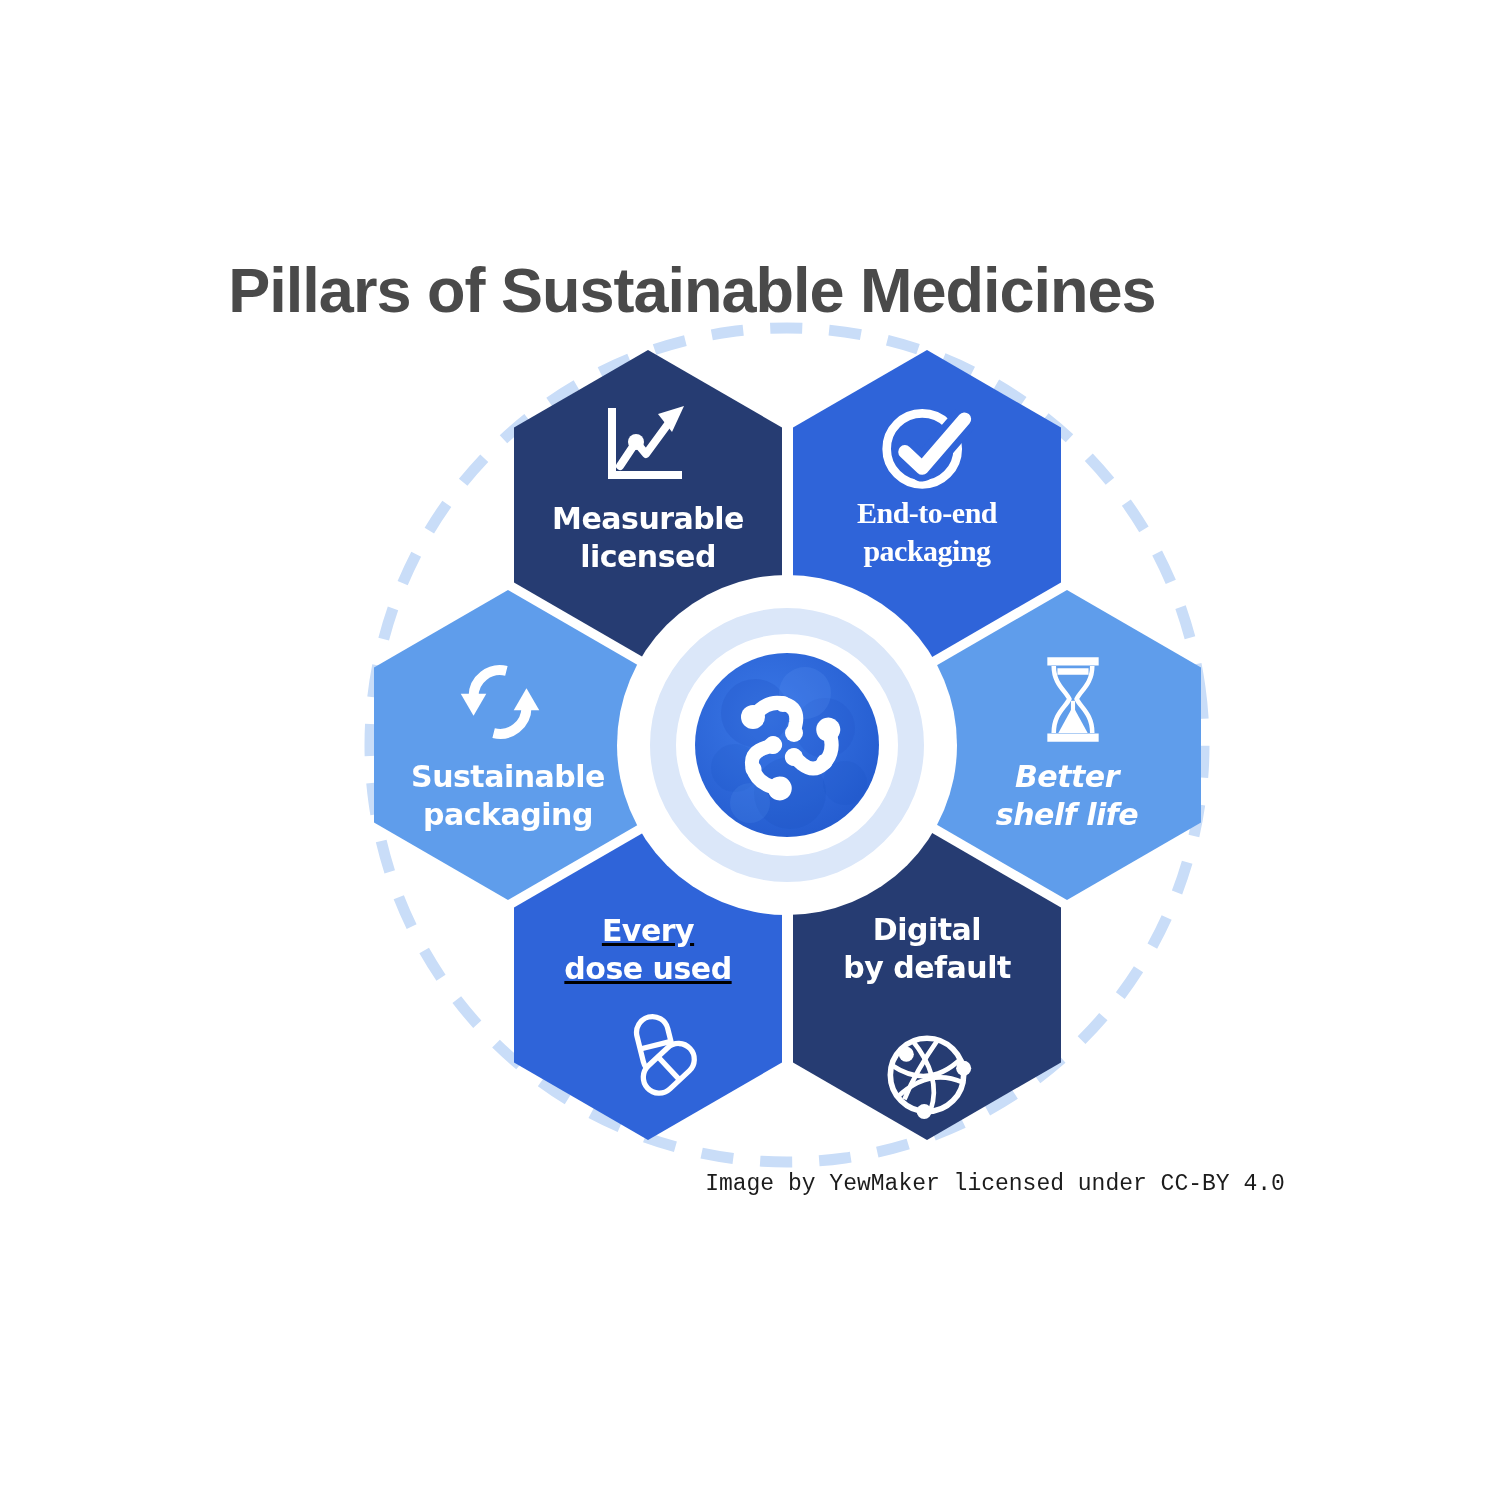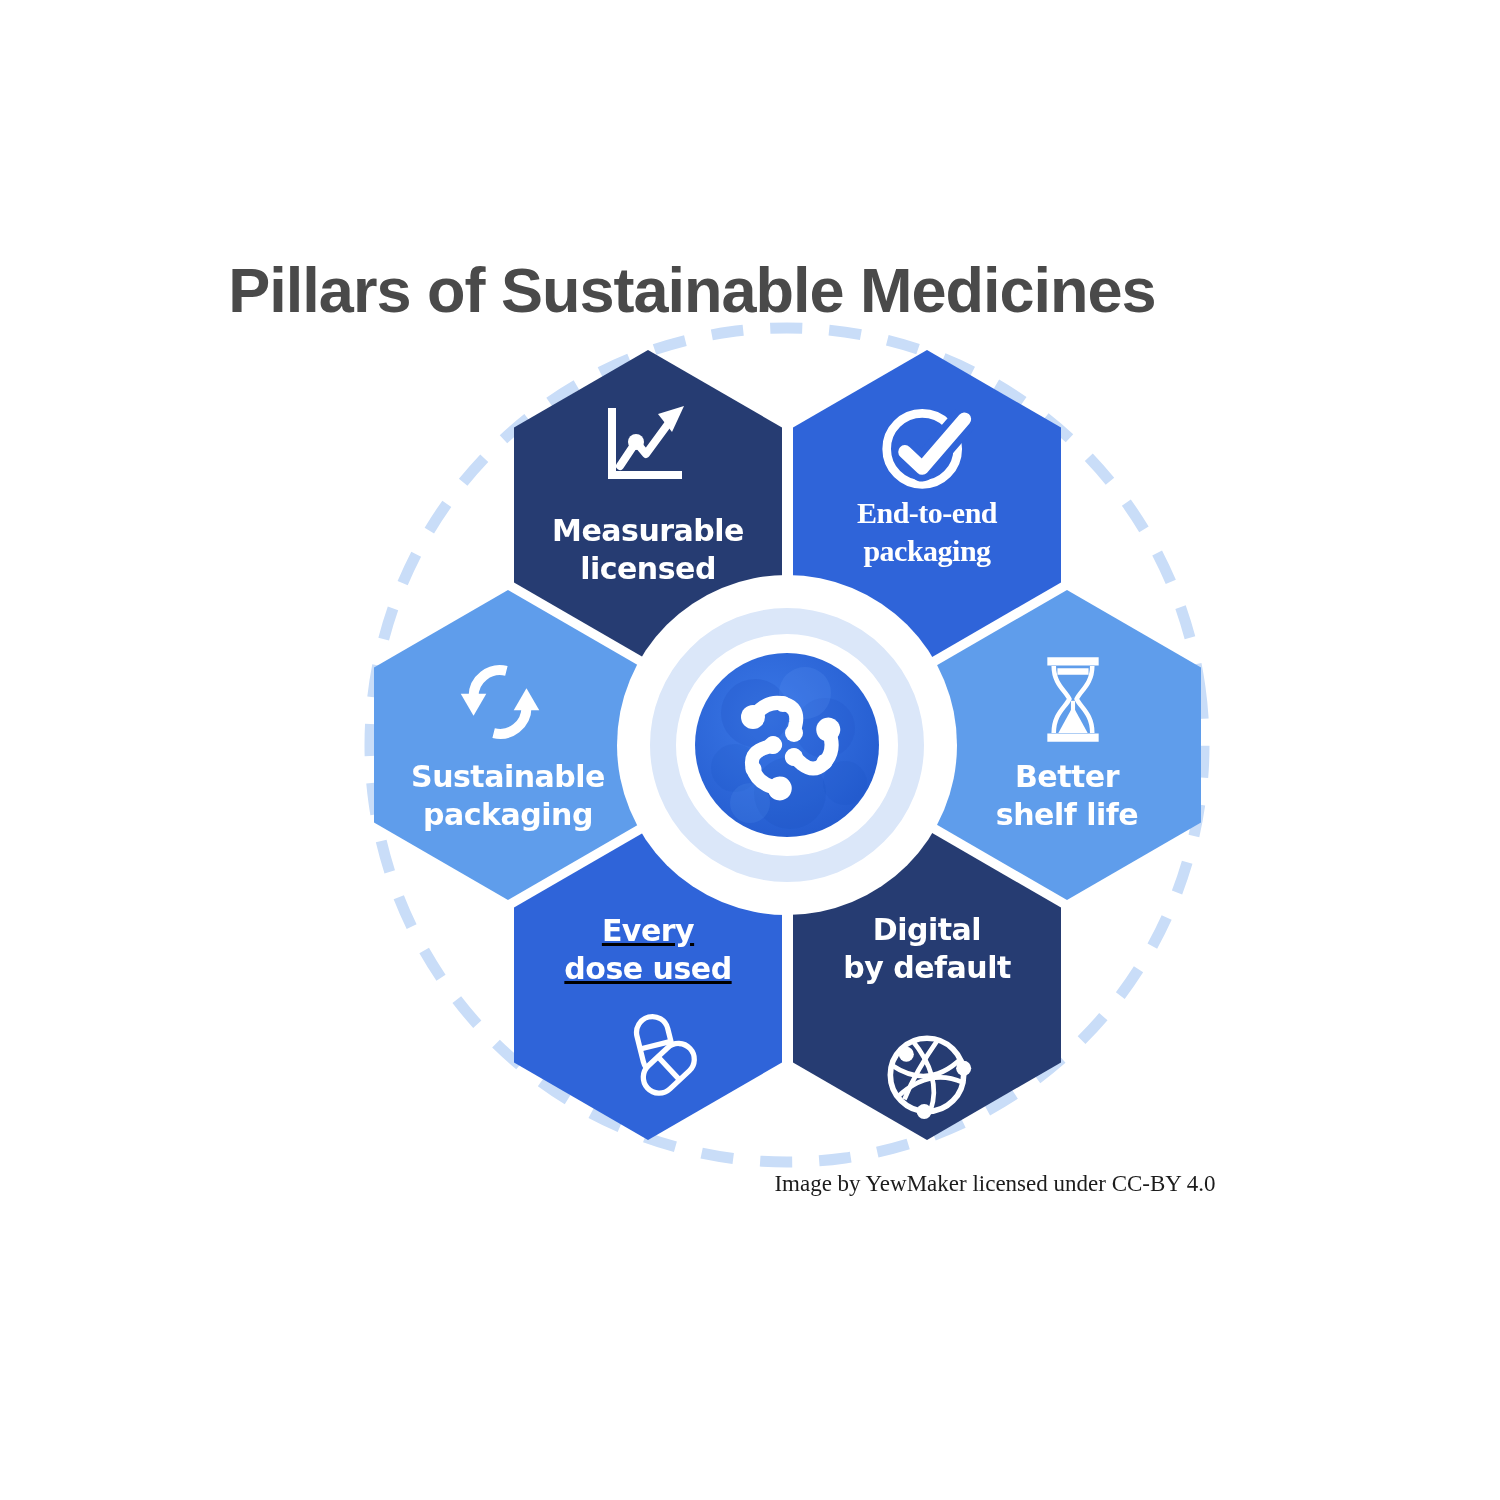--- a/index.html
+++ b/index.html
@@ -8,48 +8,48 @@
     font-family:"DejaVu Sans",sans-serif;
   }
   
   .title{
     position:absolute;left:0;top:254px;width:1384px;z-index:3;
     text-align:center;font-family:"Liberation Sans",sans-serif;
     font-size:63px;font-weight:700;letter-spacing:-1px;color:#4a4a4a;
   }
   .attribution{
     position:absolute;left:995px;top:1171px;transform:translateX(-50%);z-index:3;
-    white-space:nowrap;font-family:Liberation Serif, serif;
+    white-space:nowrap;font-family:Liberation Mono, monospace;
     font-size:23px;color:#1c1c1c;
   }
   
   .ring-svg{position:absolute;left:0;top:0;z-index:0;}
   
   .hex{
     position:absolute;width:268px;height:310px;z-index:1;
     clip-path:polygon(50% 0%,100% 25%,100% 75%,50% 100%,0% 75%,0% 25%);
     display:flex;flex-direction:column;align-items:center;
   }
   .hex-label{
     font-size:30px;line-height:38px;font-weight:700;color:#ffffff;text-align:center;
     letter-spacing:-0.5px;
   }
   .icon{display:block;}
   #hex-measurable{left:514px;top:350px;background:#263c72;}
   #hex-measurable .icon{width:100px;height:96px;margin-top:52px;}
-  #hex-measurable .hex-label{margin-top:14px;}
+  #hex-measurable .hex-label{margin-top:2px;}
   #hex-endtoend{left:793px;top:350px;background:#2f64d9;font-family:Liberation Serif, serif;}
   #hex-endtoend .icon{width:96px;height:90px;margin-top:52px;}
   #hex-endtoend .hex-label{margin-top:2px;}
   #hex-sustainable{left:374px;top:590px;background:#5f9deb;}
   #hex-sustainable .icon{width:96px;height:84px;margin-top:70px;margin-left:-16px;}
   #hex-sustainable .hex-label{margin-top:14px;}
   #hex-bettershelf{left:933px;top:590px;background:#5f9deb;}
   #hex-bettershelf .icon{width:66px;height:88px;margin-top:65px;margin-left:12px;}
-  #hex-bettershelf .hex-label{margin-top:15px;}
+  #hex-bettershelf .hex-label{margin-top:15px;font-style:italic;}
   #hex-everydose{left:514px;top:830px;background:#2f64d9;text-decoration:underline;}
   #hex-everydose .hex-label{margin-top:82px;}
   #hex-everydose .icon{width:104px;height:88px;margin-top:24px;margin-left:24px;}
   #hex-digital{left:793px;top:830px;background:#263c72;gap:16px;}
   #hex-digital .hex-label{margin-top:81px;}
   #hex-digital .icon{width:96px;height:94px;margin-top:23px;}
   
   .center-disc{
     position:absolute;left:617px;top:575px;width:340px;height:340px;z-index:2;
     border-radius:50%;background:#ffffff;

